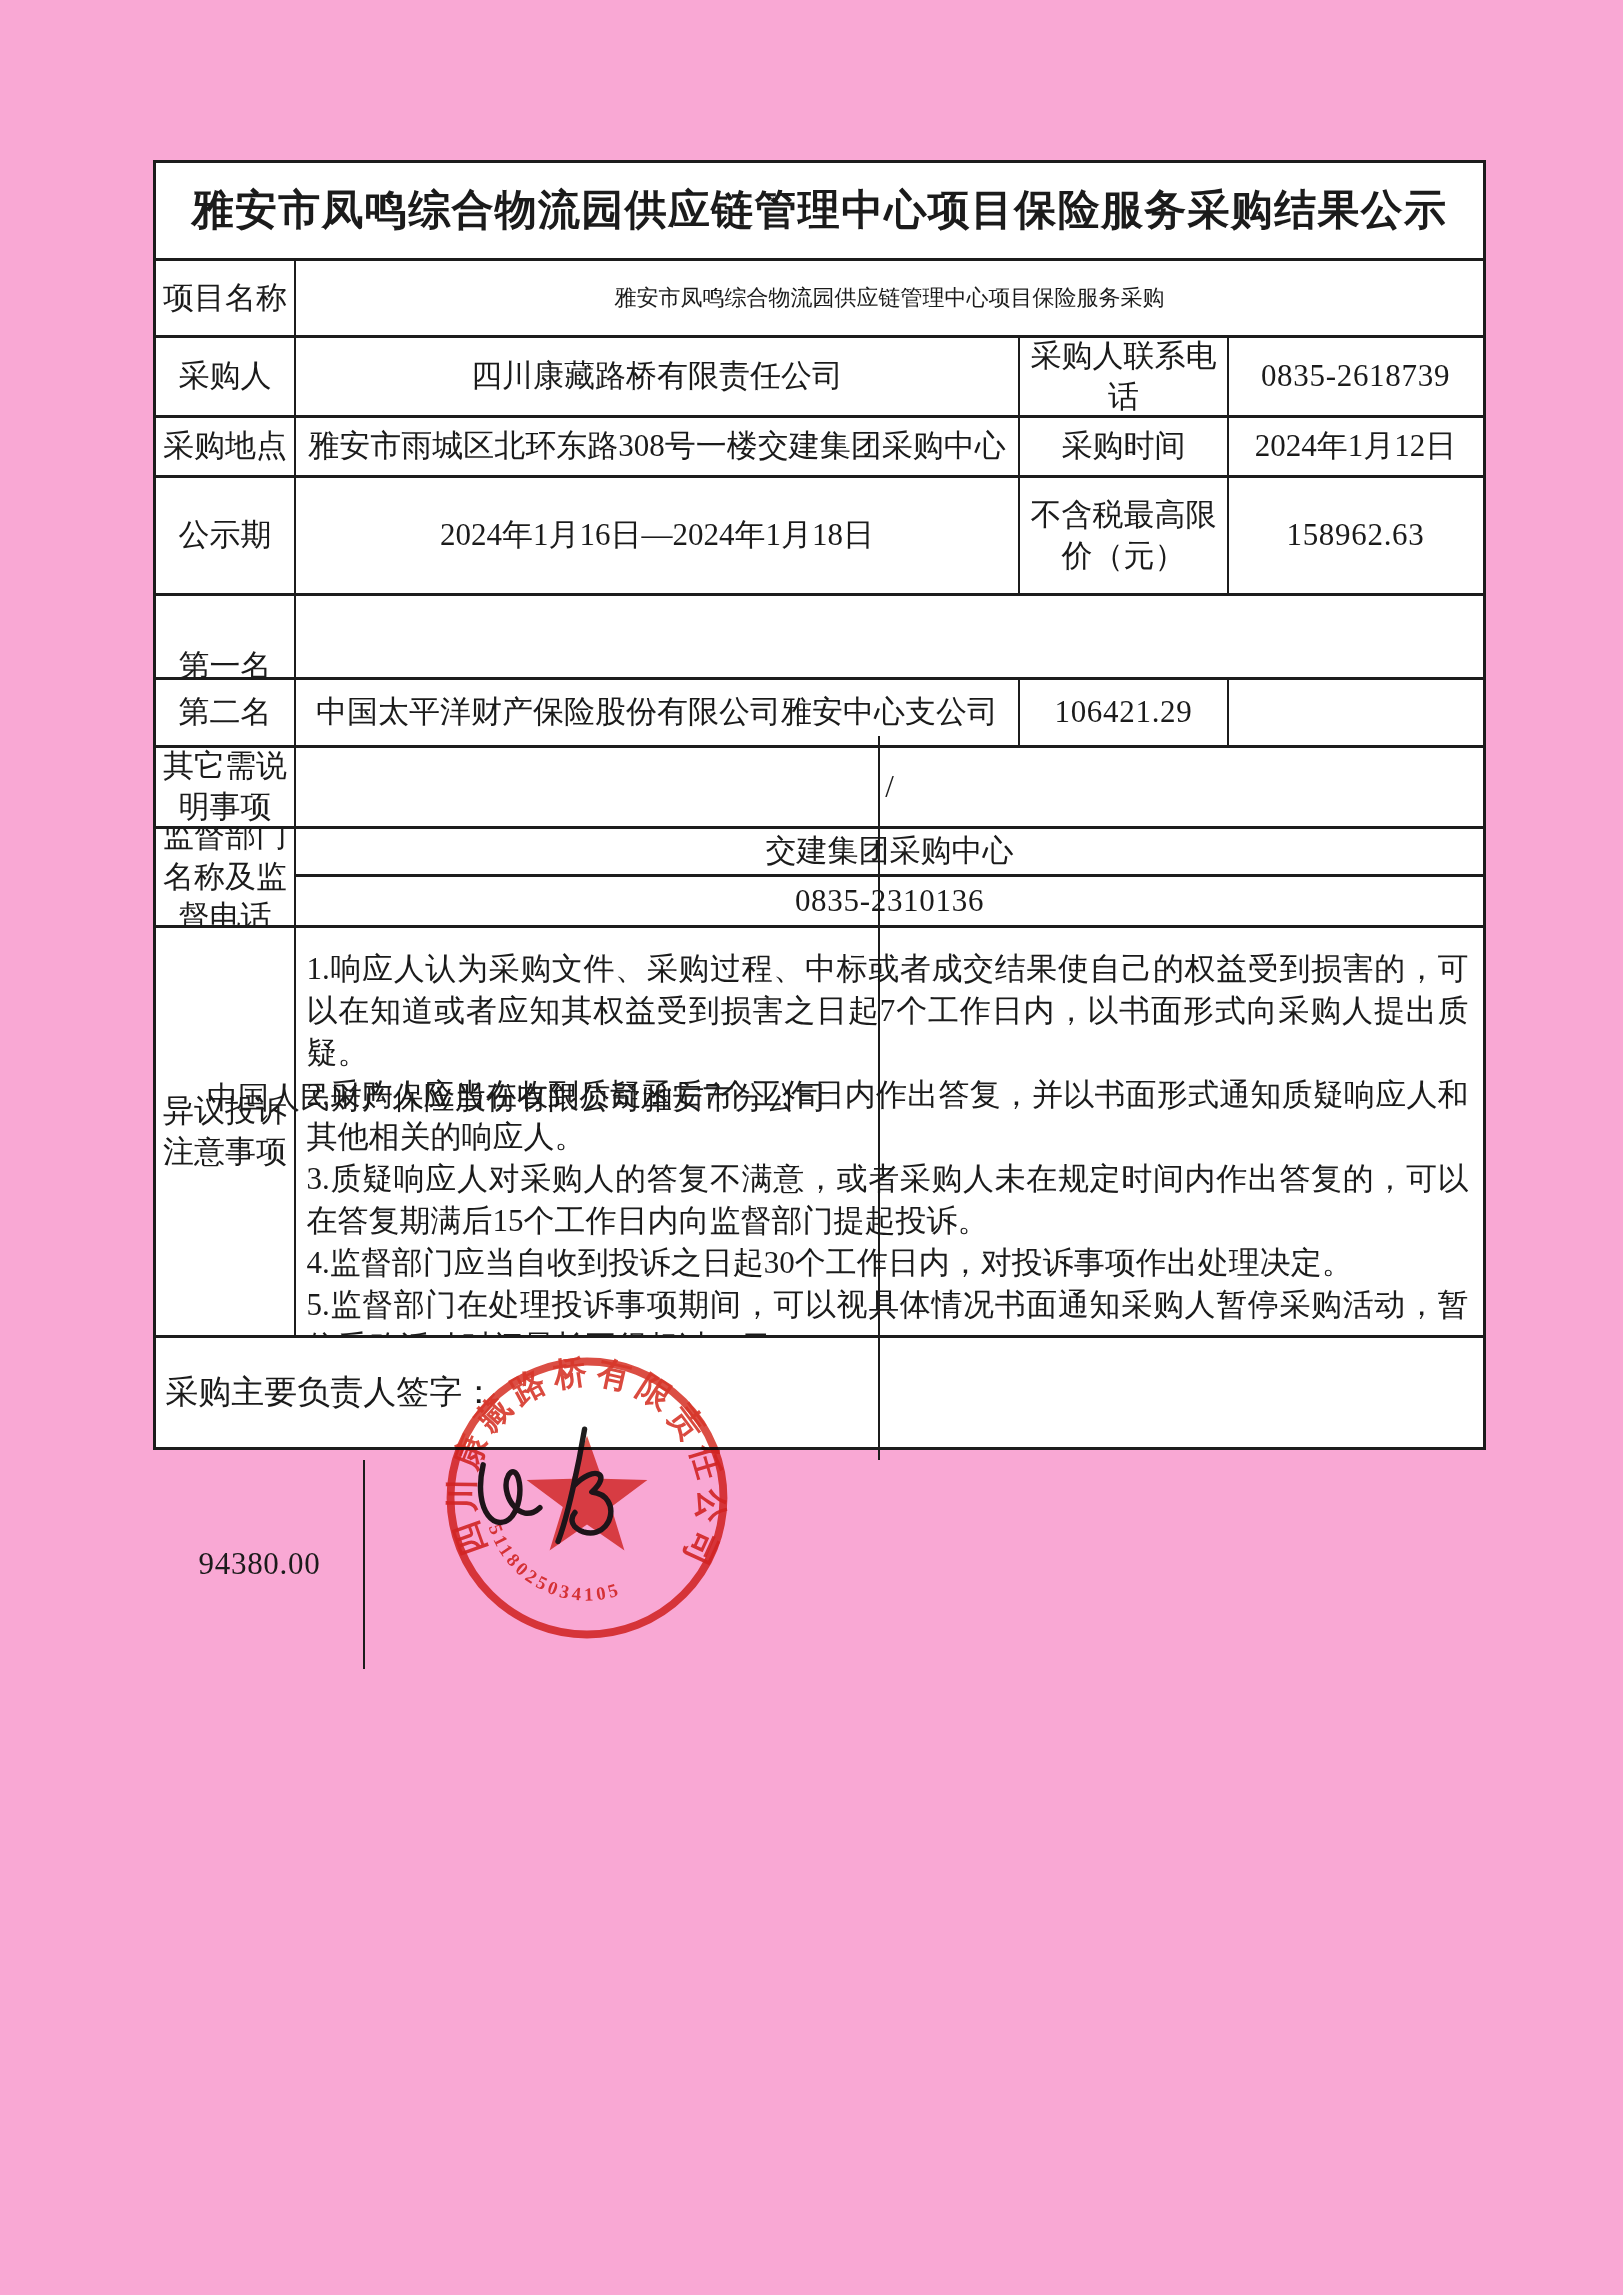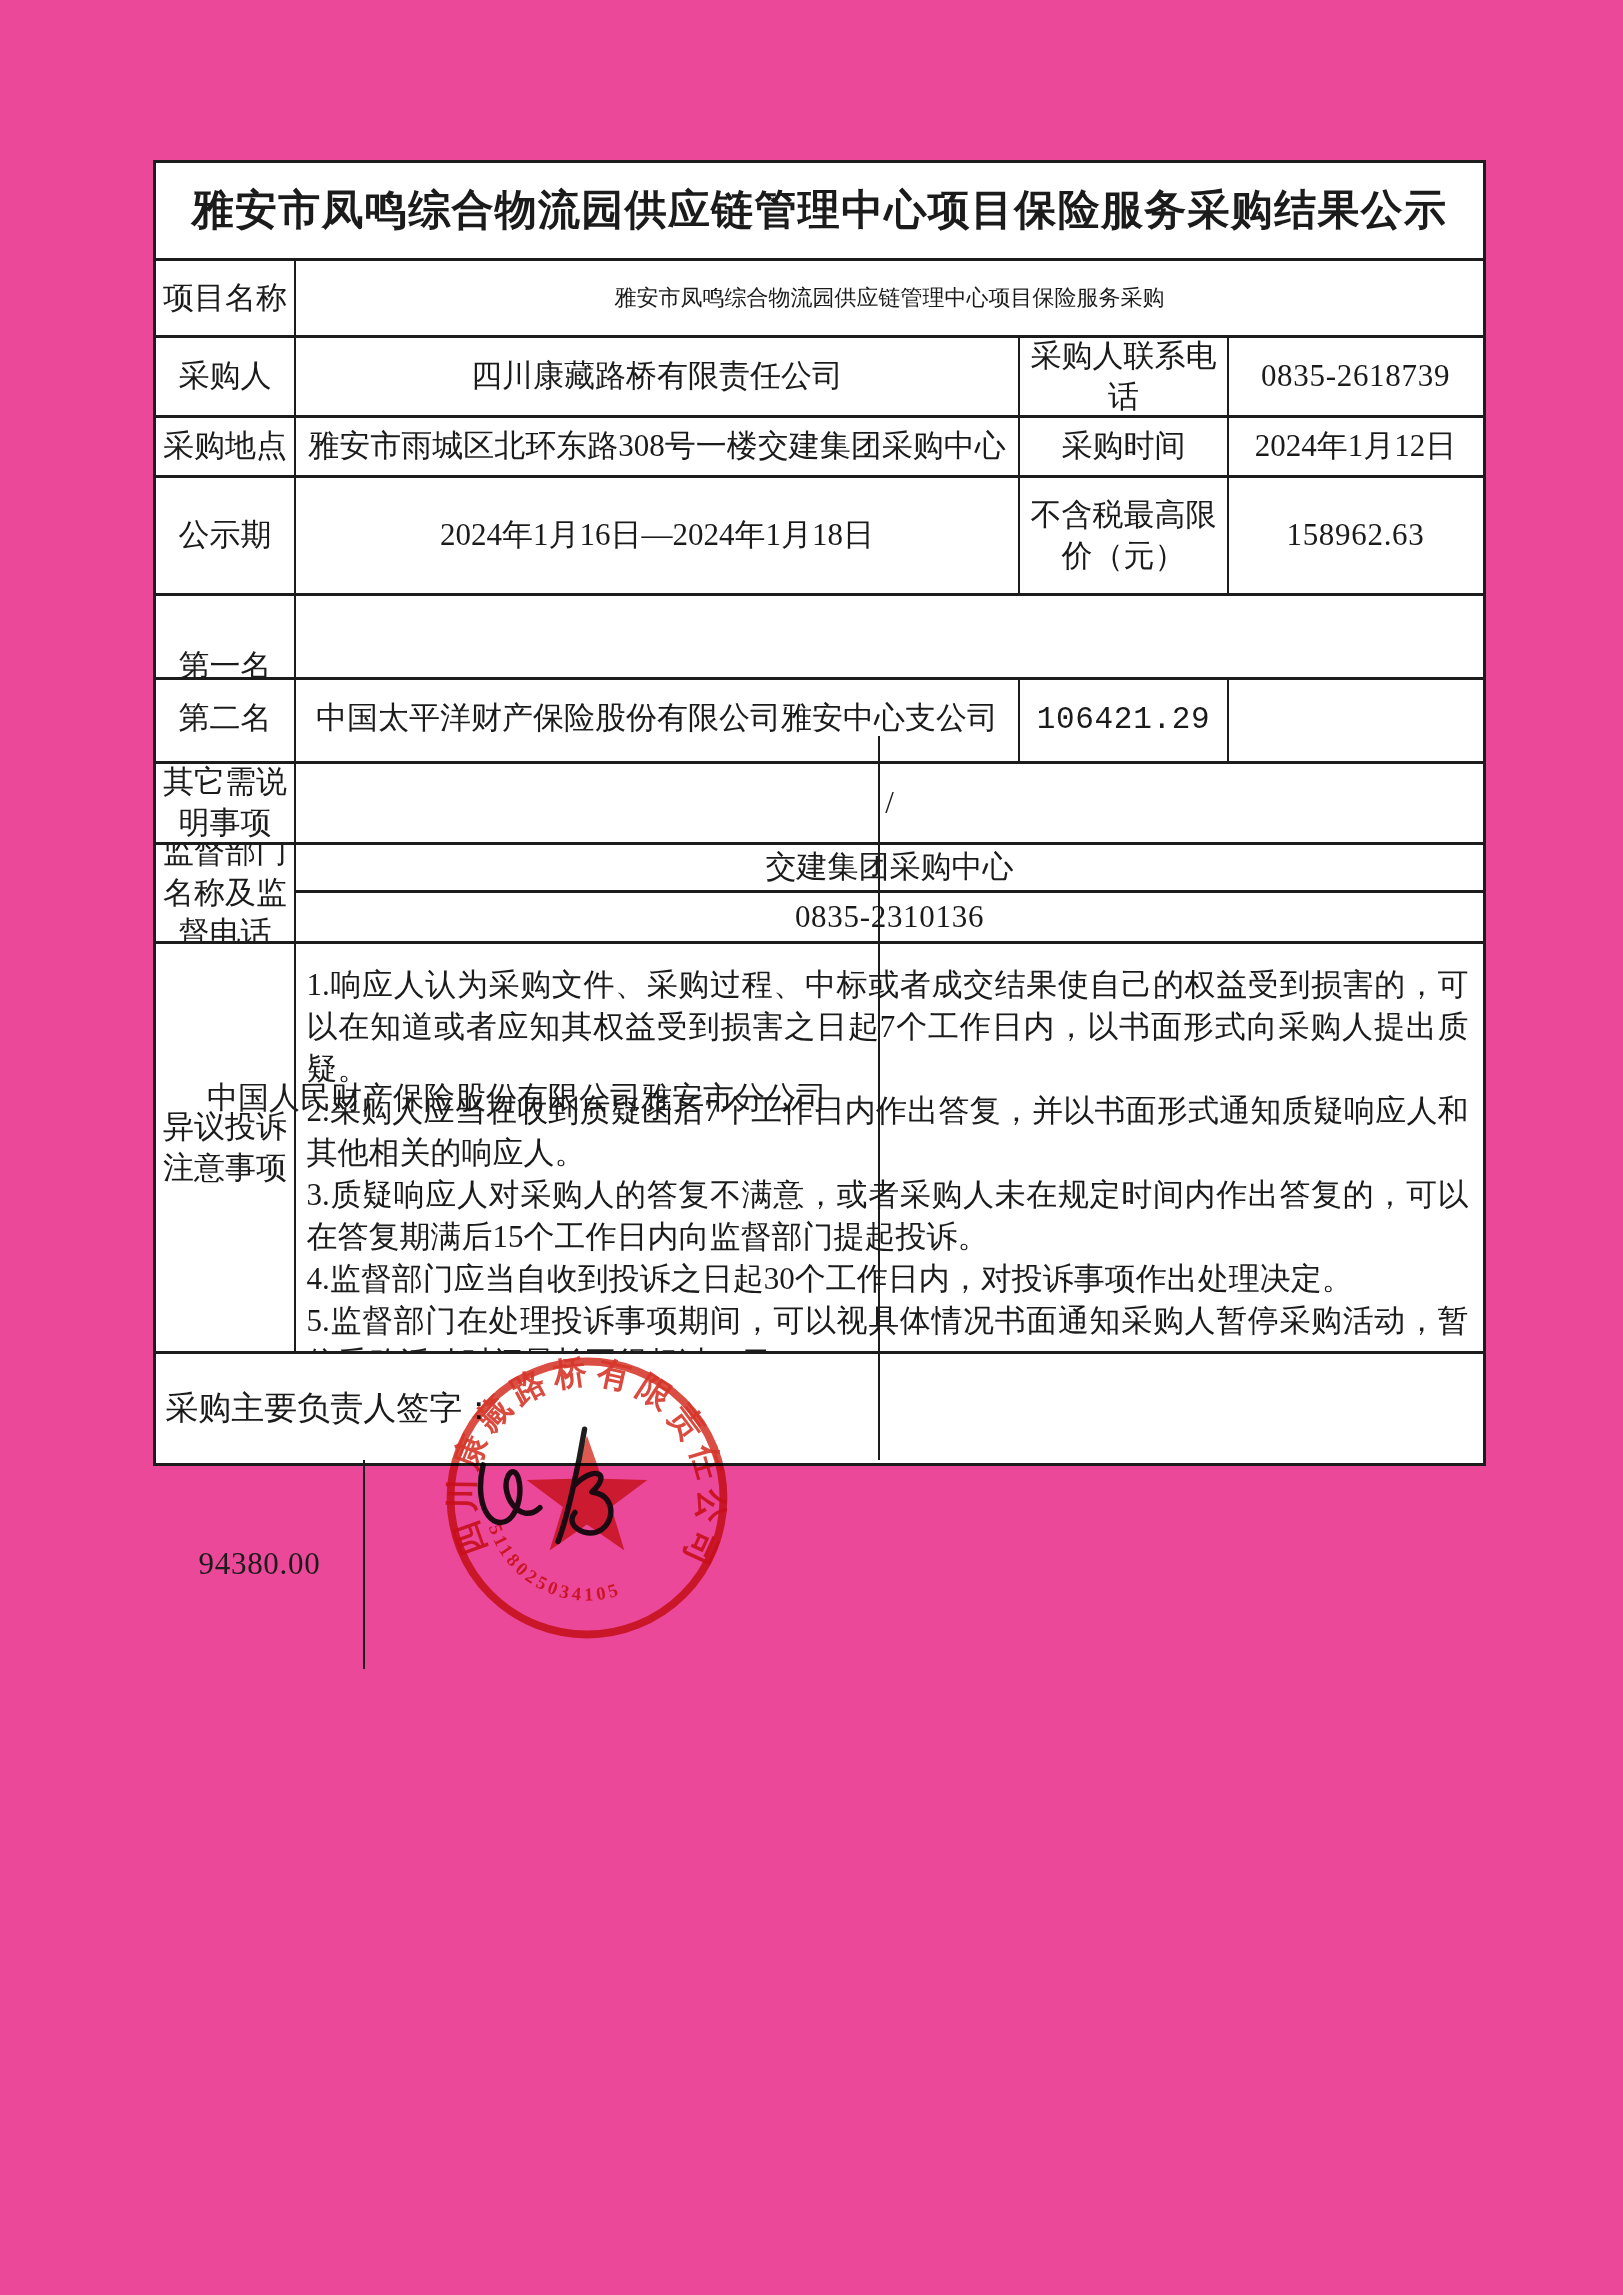--- a/index.html
+++ b/index.html
@@ -1,20 +1,20 @@
 <!DOCTYPE html>
 <html style="font-size:10.5px"><head>
 <meta charset="utf-8">
 <style>
   html,body{margin:0;padding:0;background:#ffffff;}
   .page{
     position:relative;
     width:1623px;
     height:2295px;
-    background:#ec4899;
+    background:#f9a8d4;
     overflow:hidden;
     font-family:"Liberation Serif","DejaVu Serif",serif;
     color:#1b1b1b;
   }
   .doc-table{
     position:absolute;
     left:153px;
     top:160px;
     width:1333px;
     box-sizing:border-box;
@@ -55,21 +55,21 @@
     font-weight:bold;
     letter-spacing:1.3px;
   }
   .r-project{height:77px;}
   .project-value{font-size:22px;}
   .r-buyer{height:80px;}
   .r-location{height:60px;}
   .r-publicity{height:118px;}
   .r-candhead{height:73px;}
   .r-first{height:84px;flex-direction:column;}
-  .r-second{height:84px;font-family:Liberation Mono, monospace;}
+  .r-second{height:68px;}
   .r-other{height:81px;}
   .r-supervision{height:99px;}
   .r-objection{height:410px;}
   .r-sign{height:109px;}
   .sup-stack{
     flex-direction:column;
     padding:0;
     align-items:stretch;
   }
   .sup-sub{

